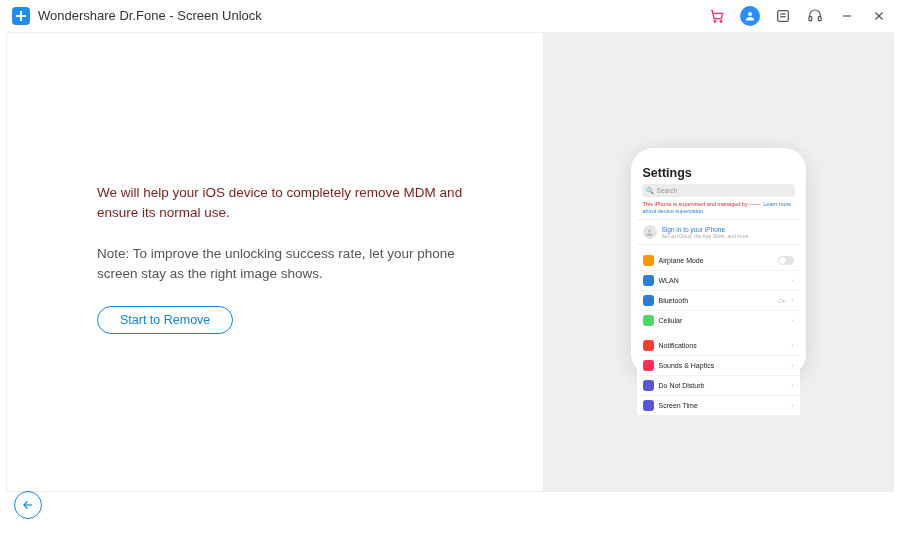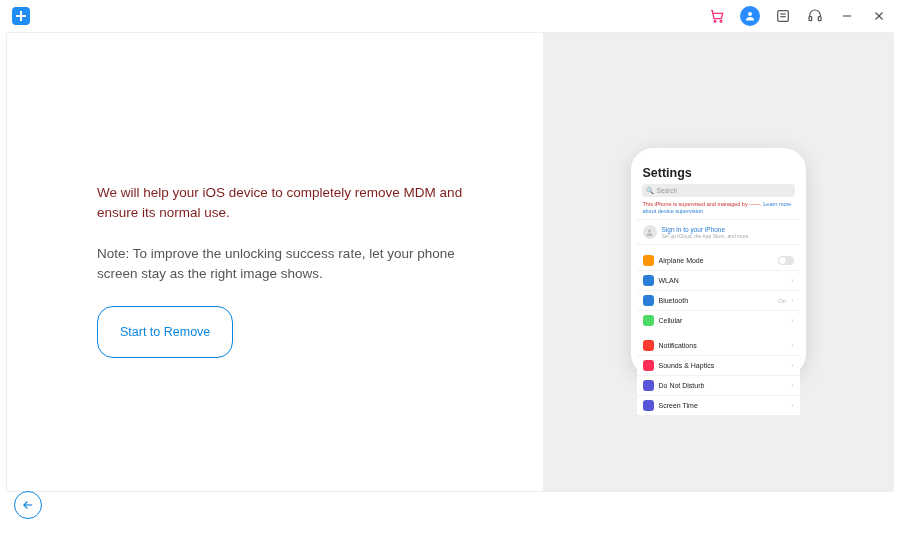--- a/index.html
+++ b/index.html
@@ -47,21 +47,21 @@
   }
   .heading { color: #0c87e0; font-size: 21px; font-weight: 600; margin-bottom: 18px; }
   .desc { color: #7f1d1d; font-size: 13.5px; line-height: 1.5; margin-bottom: 20px; max-width: 400px; }
   .note { color: #555; font-size: 13.5px; line-height: 1.5; margin-bottom: 22px; max-width: 400px; }
   .cta {
     display: inline-block;
     border: 1px solid #0c87e0;
     color: #0c87e0;
     background: #fff;
     border-radius: 16px;
-    padding: 18px 22px;
+    padding: 6px 22px;
     font-size: 12.5px;
     cursor: pointer;
   }
   .right {
     width: 350px;
     background: #efefef;
     display: flex; align-items: center; justify-content: center;
   }
   .phone {
     width: 175px; height: 228px;
@@ -102,20 +102,21 @@
 </head>
 <body>
 
 <div class="titlebar">
   <div class="app-logo">
     <svg viewBox="0 0 12 12">
         <rect x="5" y="1" width="2" height="10" fill="#fff"></rect>
         <rect x="1" y="5" width="10" height="2" fill="#fff"></rect>
       </svg>
   </div>
+  <div class="app-title">Wondershare Dr.Fone - Screen Unlock</div>
   <div class="title-actions">
     <div class="title-icon">
       <svg width="16" height="16" viewBox="0 0 24 24" fill="none" stroke="#ff2a7a" stroke-width="2">
           <circle cx="9" cy="20" r="1.3"></circle>
           <circle cx="18" cy="20" r="1.3"></circle>
           <path d="M3 4h2l2.5 12h11l2-8H7"></path>
         </svg>
     </div>
     <div class="title-icon avatar-icon">
       <svg width="12" height="12" viewBox="0 0 24 24" fill="#fff">

